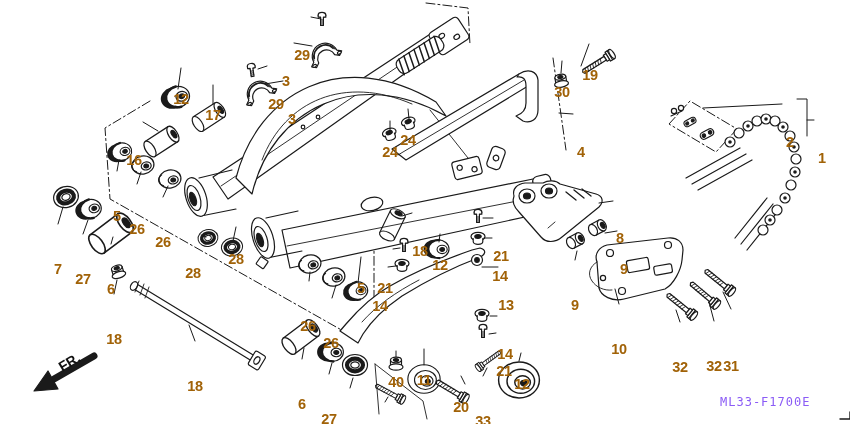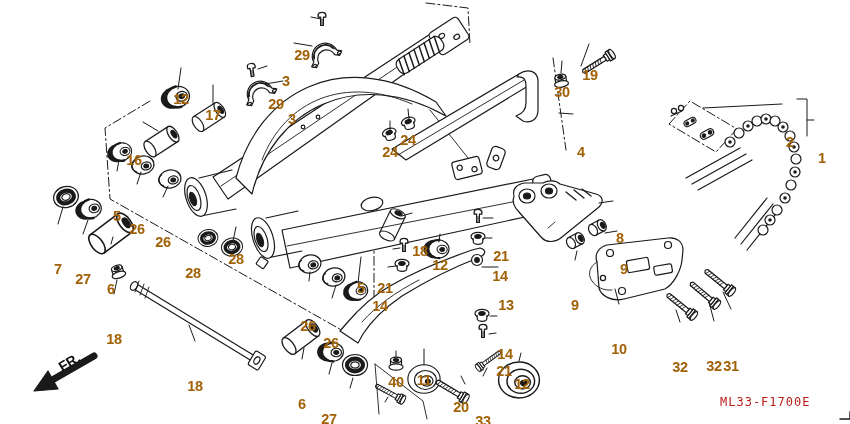--- a/index.html
+++ b/index.html
@@ -3,21 +3,21 @@
 <meta charset="utf-8">
 <style>
   html,body{margin:0;padding:0;background:#fff;}
   .stage{position:relative;width:850px;height:424px;background:#ffffff;overflow:hidden;
          font-family:"Liberation Sans",sans-serif;}
   .stage svg{position:absolute;left:0;top:0;}
   .callout{position:absolute;transform:translate(-50%,-50%);
            font:700 14.5px "Liberation Sans",sans-serif;color:#a16207;letter-spacing:-0.3px;
            white-space:nowrap;z-index:3;margin-top:38px;}
   .code{position:absolute;left:720px;top:395px;
-        font:12px "DejaVu Sans Mono",monospace;letter-spacing:1px;color:#b91c1c;z-index:3;}
+        font:12px "DejaVu Sans Mono",monospace;letter-spacing:1px;color:#8b5cf6;z-index:3;}
   .fr{position:absolute;left:58px;top:354px;transform:rotate(-31deg);
       font:700 14px "Liberation Sans",sans-serif;color:#111;z-index:3;}
 </style>
 </head>
 <body>
 
 <div class="stage">
 
 <svg width="850" height="424" viewBox="0 0 850 424">
   <defs>

